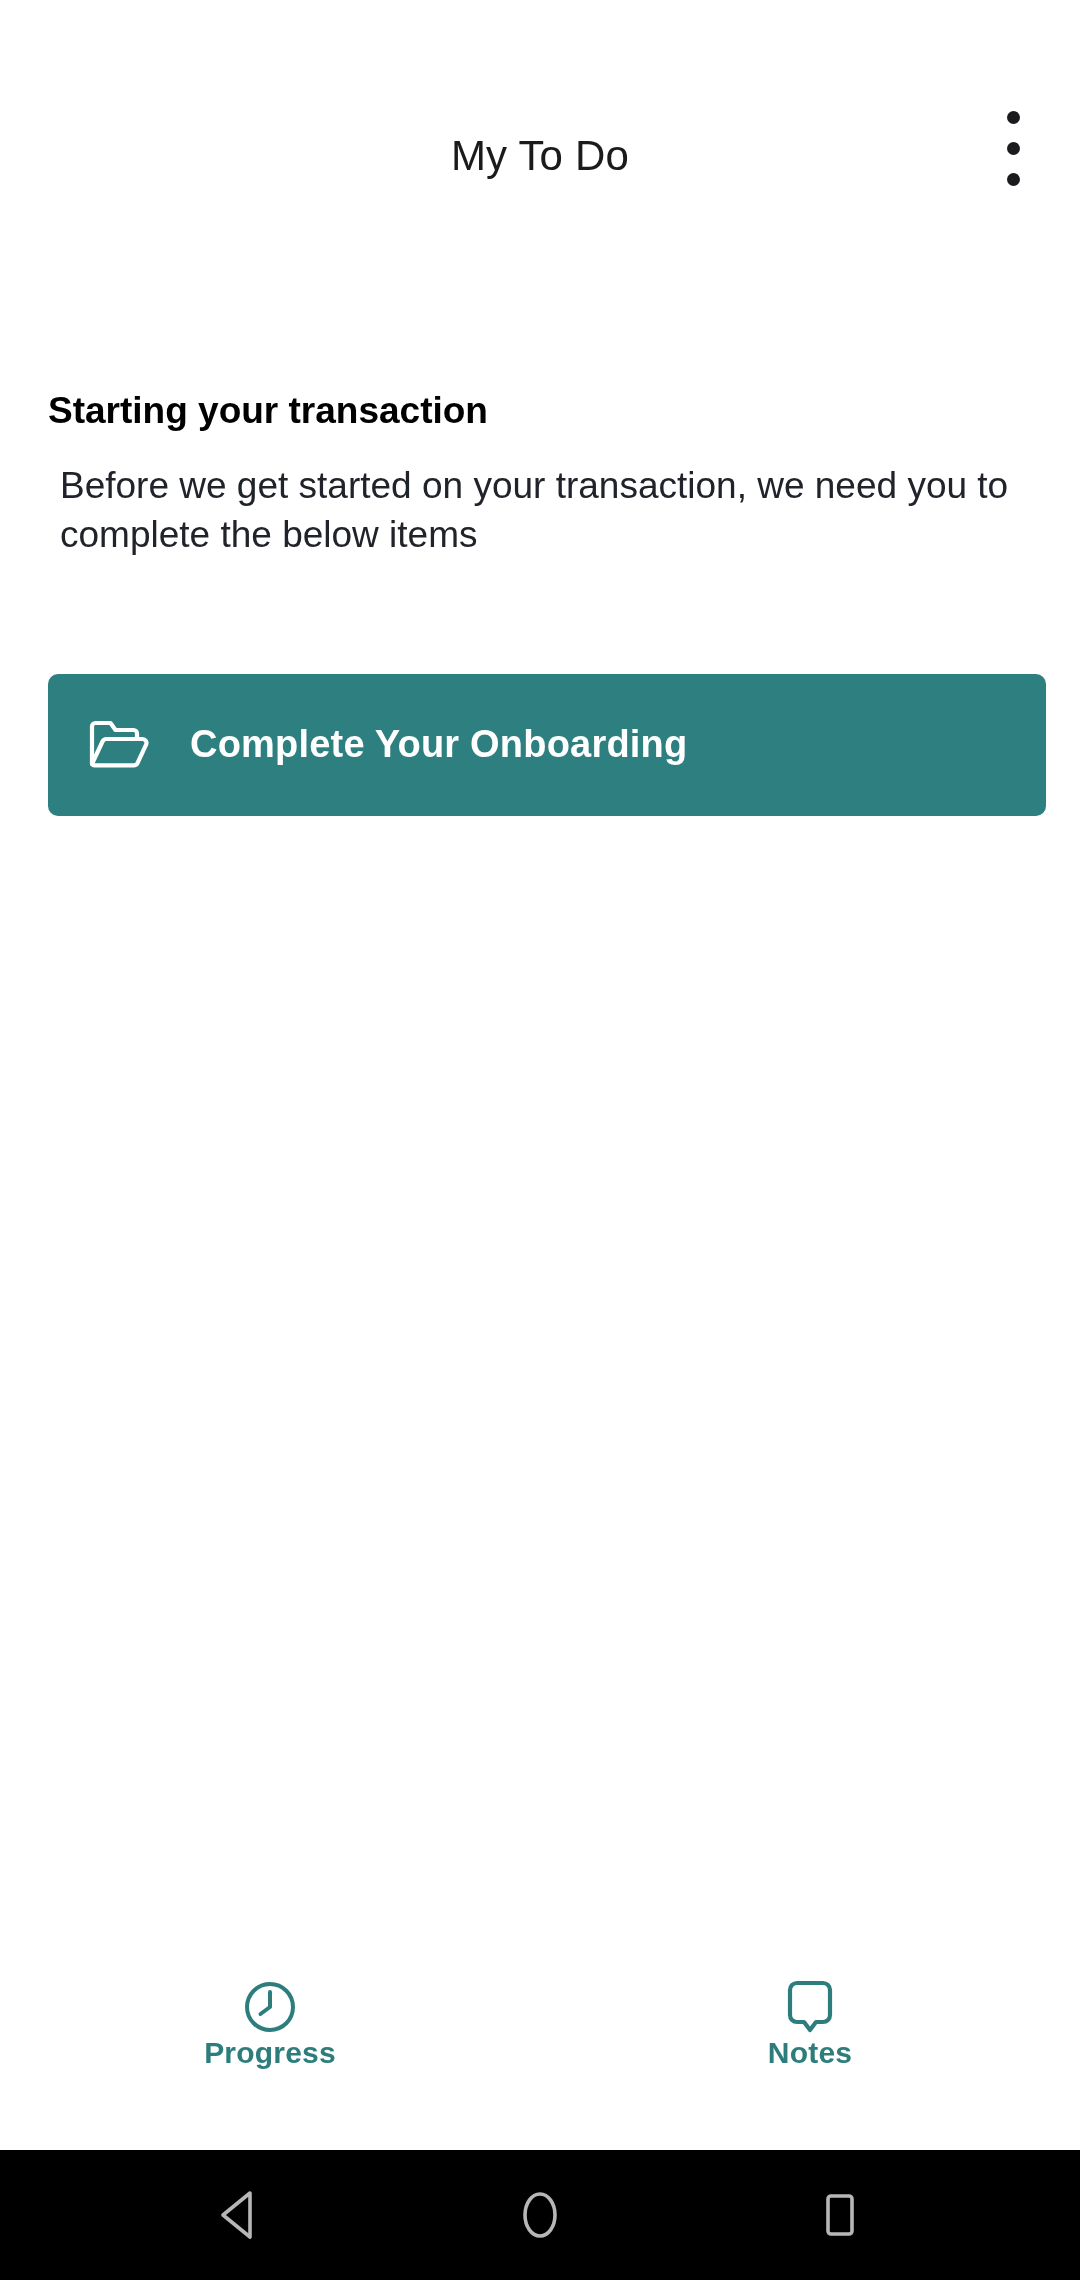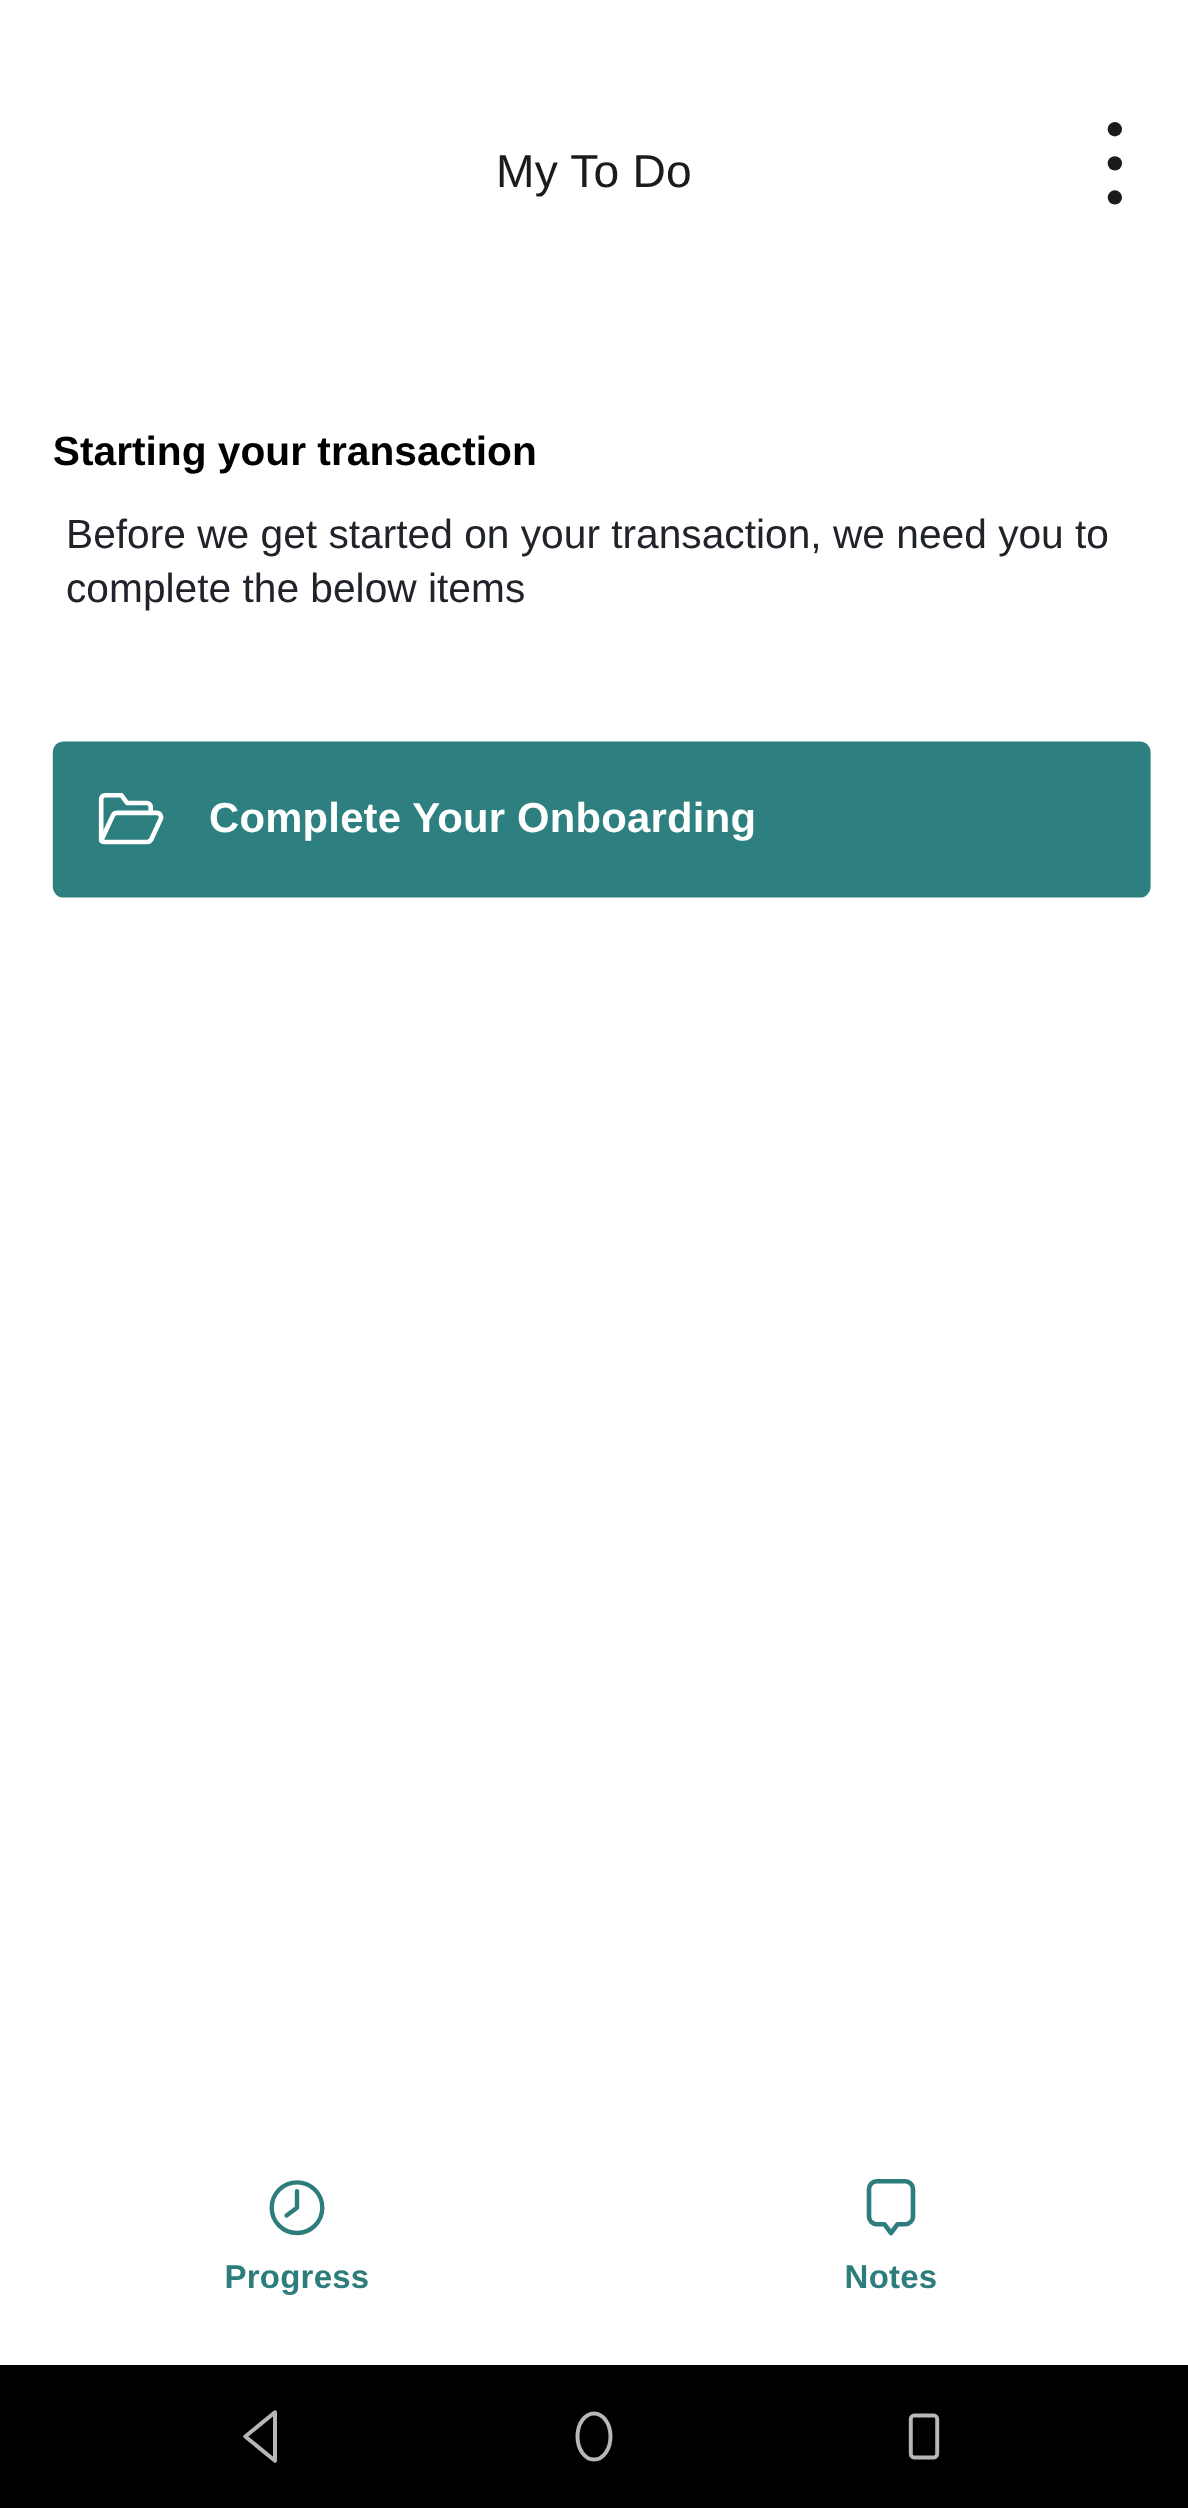--- a/index.html
+++ b/index.html
@@ -124,21 +124,20 @@
     padding-top: 28px;
     box-sizing: border-box;
     background: #ffffff;
   }
   .tab {
     flex: 1 1 0;
     display: flex;
     flex-direction: column;
     align-items: center;
     justify-content: flex-start;
-    gap: 18px;
     cursor: pointer;
   }
   .tab .tab-icon {
     width: 58px;
     height: 58px;
     display: flex;
     align-items: center;
     justify-content: center;
   }
   .tab .tab-label {

